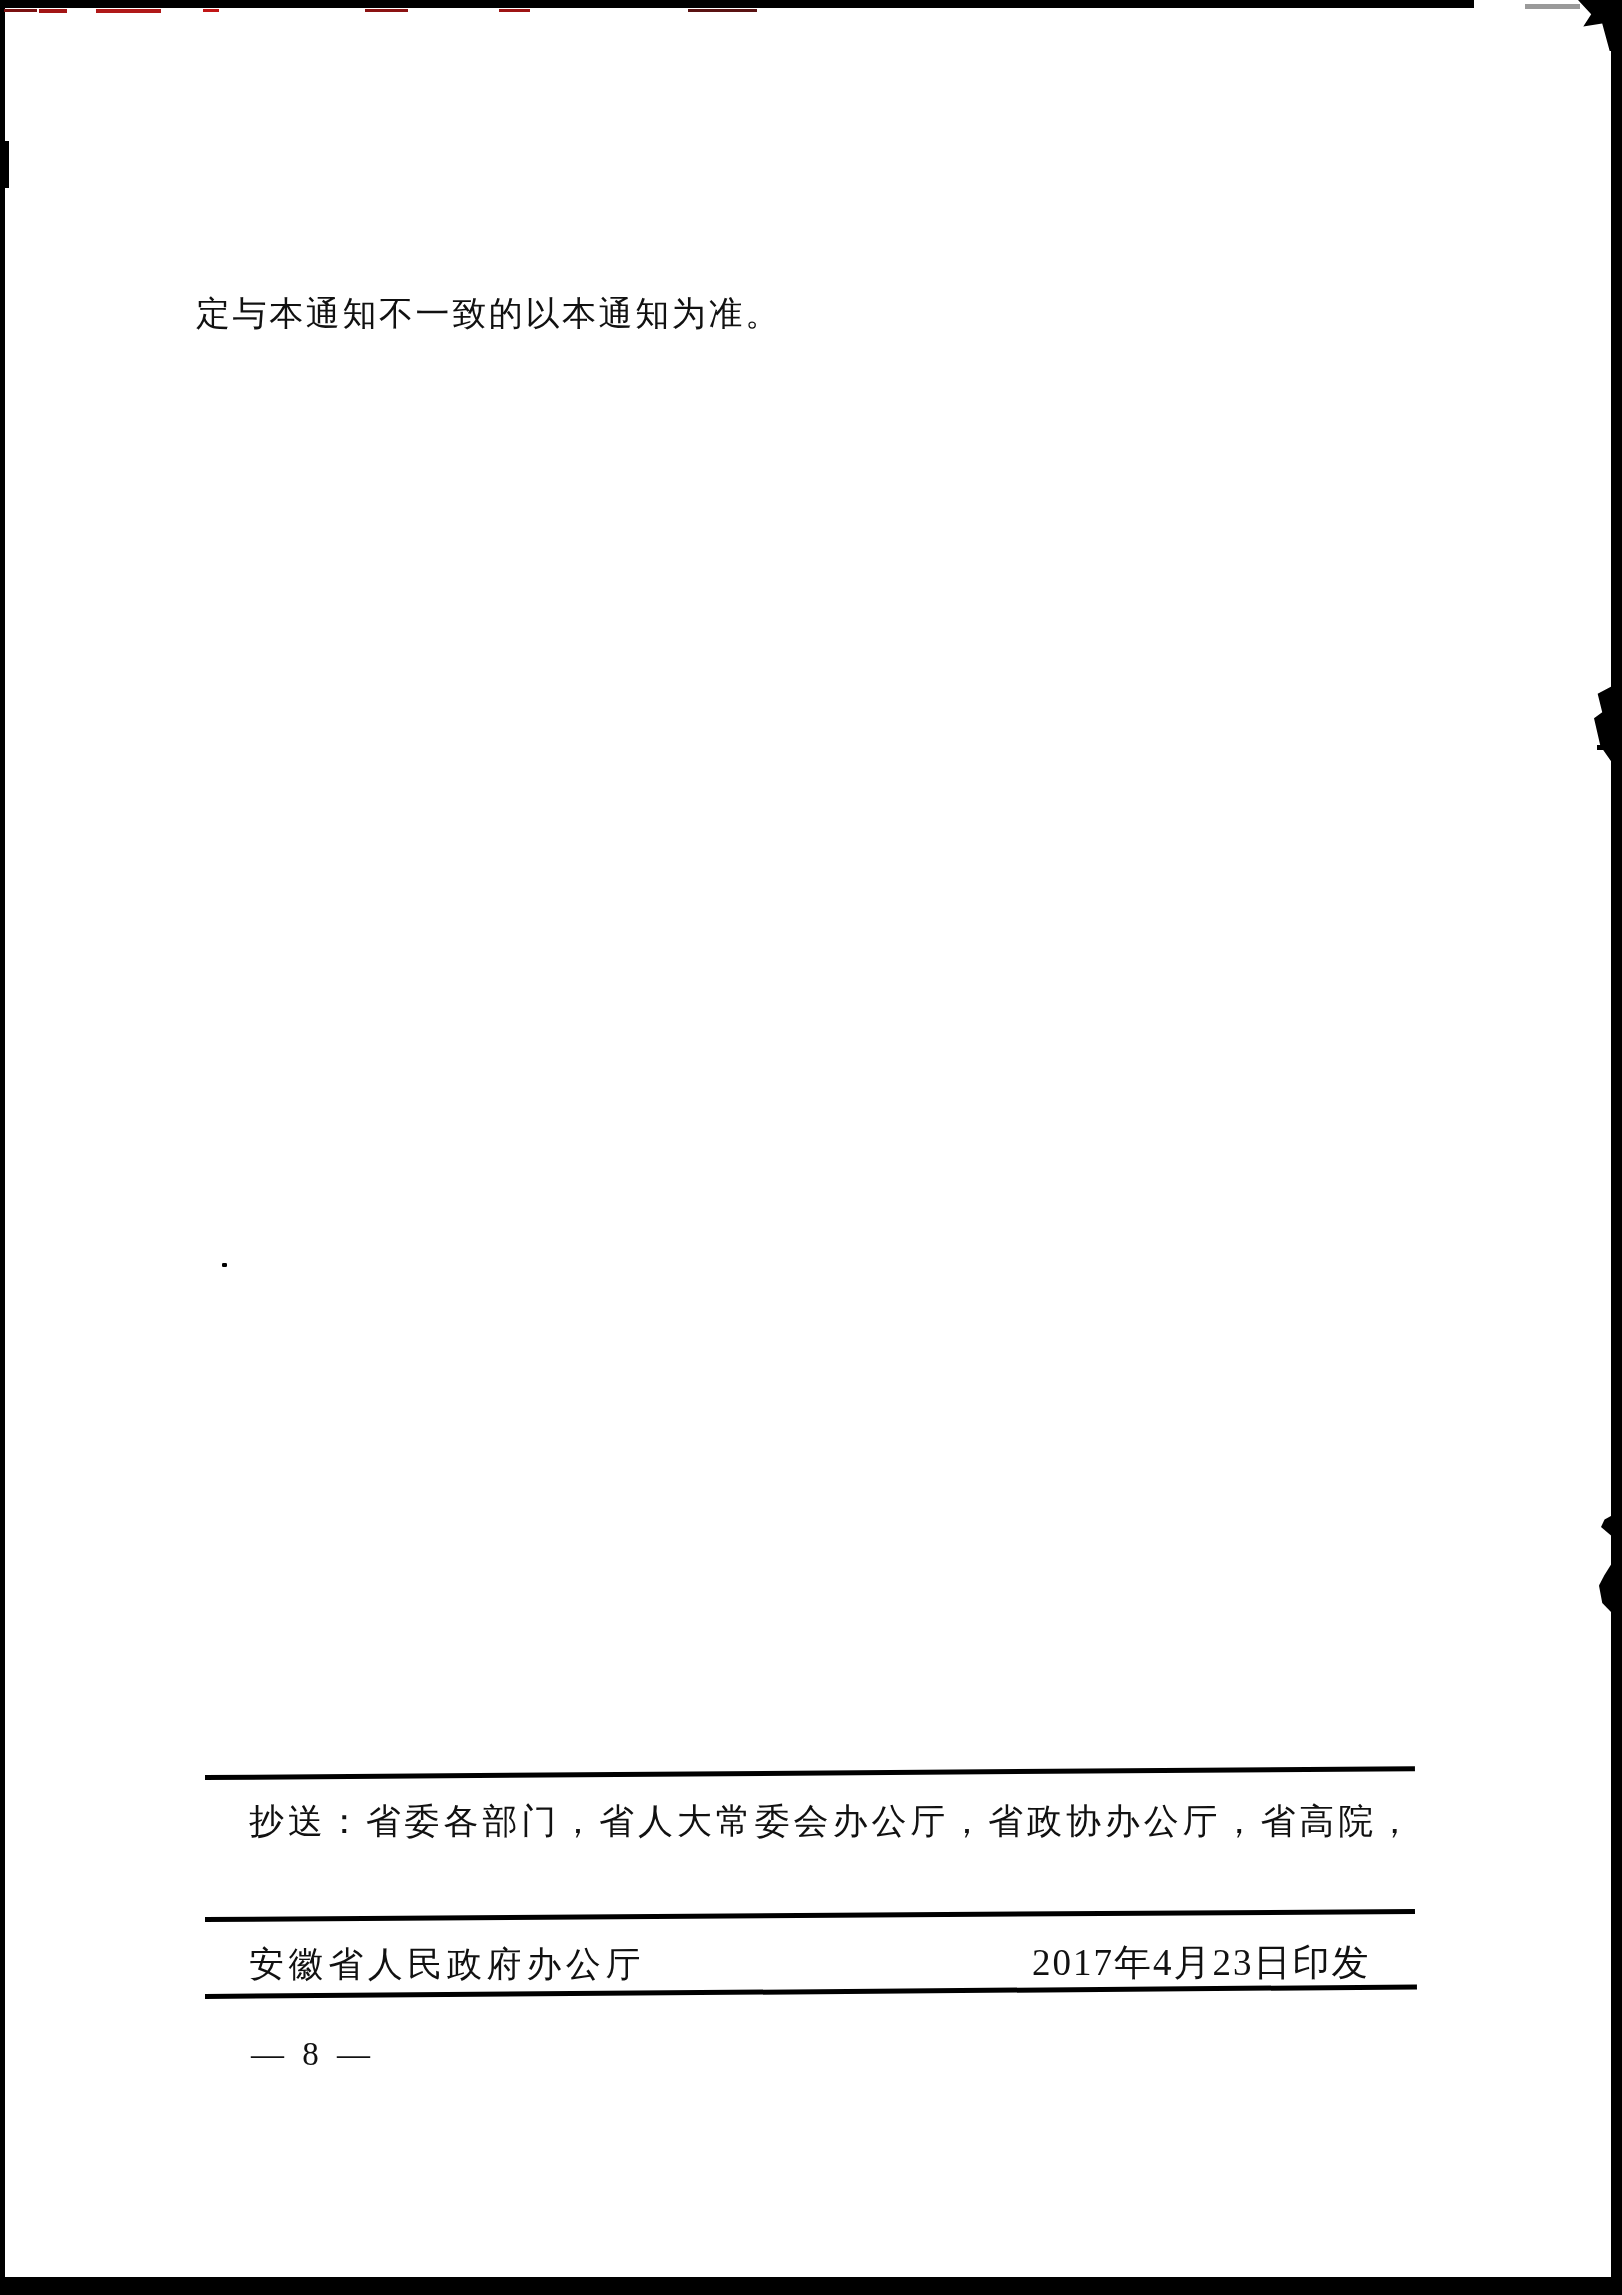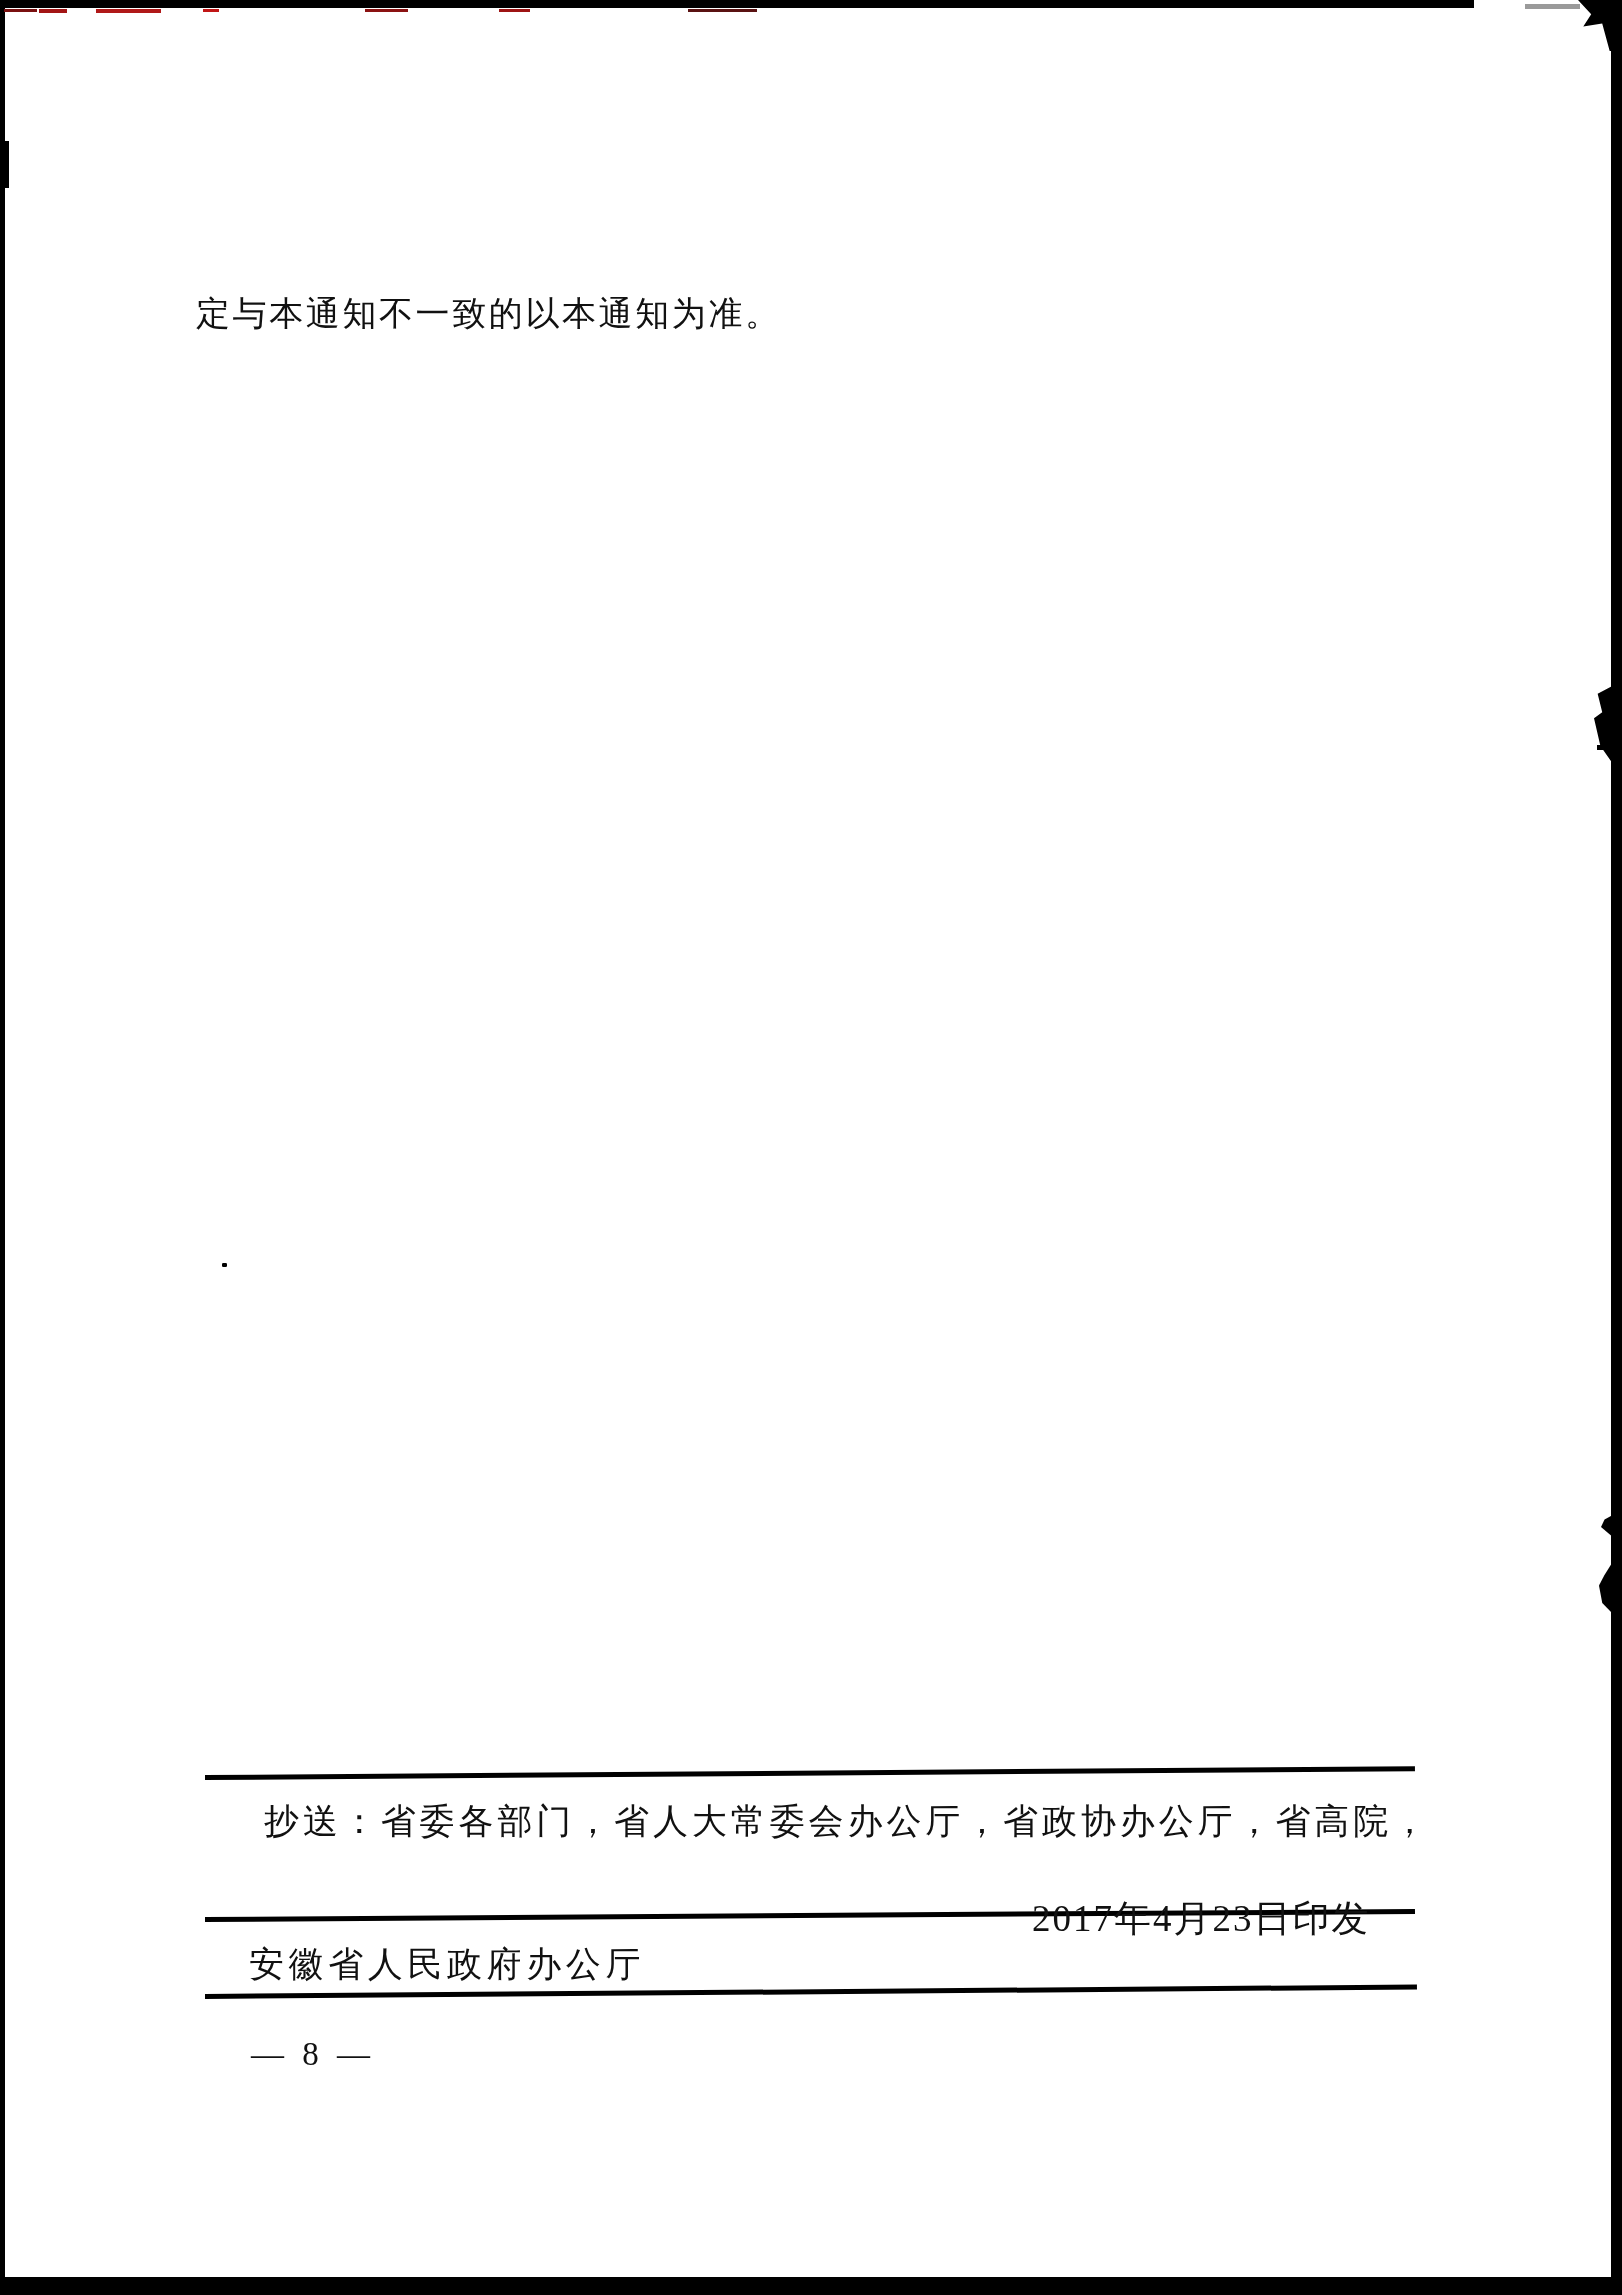--- a/index.html
+++ b/index.html
@@ -62,33 +62,33 @@
   }
 
   .ink-dot { left: 222px; top: 1263px; width: 4.6px; height: 3.9px; background: #000; border-radius: 1.3px; }
 
   .rule { background: #000000; height: 5.2px; transform-origin: left center; }
   .rule-a { left: 205px; top: 1775px; width: 1210px; transform: rotate(-0.42deg); }
   .rule-b { left: 205px; top: 1917px; width: 1210px; height: 4.6px; transform: rotate(-0.38deg); }
   .rule-c { left: 205px; top: 1994px; width: 1212px; transform: rotate(-0.45deg); }
 
   .cc-row1 {
-    left: 264px; top: 1798px;
+    left: 249px; top: 1798px;
     font-size: 35px; letter-spacing: 3.9px; white-space: nowrap; text-align: right;
   }
   .cc-row2 {
     left: 364px; top: 1868px;
     font-size: 35px; letter-spacing: 3.9px; white-space: nowrap;
   }
   .issuer {
     left: 249px; top: 1941px;
     font-size: 35px; letter-spacing: 4.6px; white-space: nowrap;
   }
   .print-date {
-    left: 1032px; top: 1894px;
+    left: 1032px; top: 1938px;
     font-size: 37px; letter-spacing: 2px; white-space: nowrap;
   }
   .page-number {
     left: 251px; top: 2036px;
     font-size: 33px; white-space: nowrap;
     display: flex; align-items: center;
   }
   .page-number .num { margin: 0 18.3px; }
 </style>
 </head>

